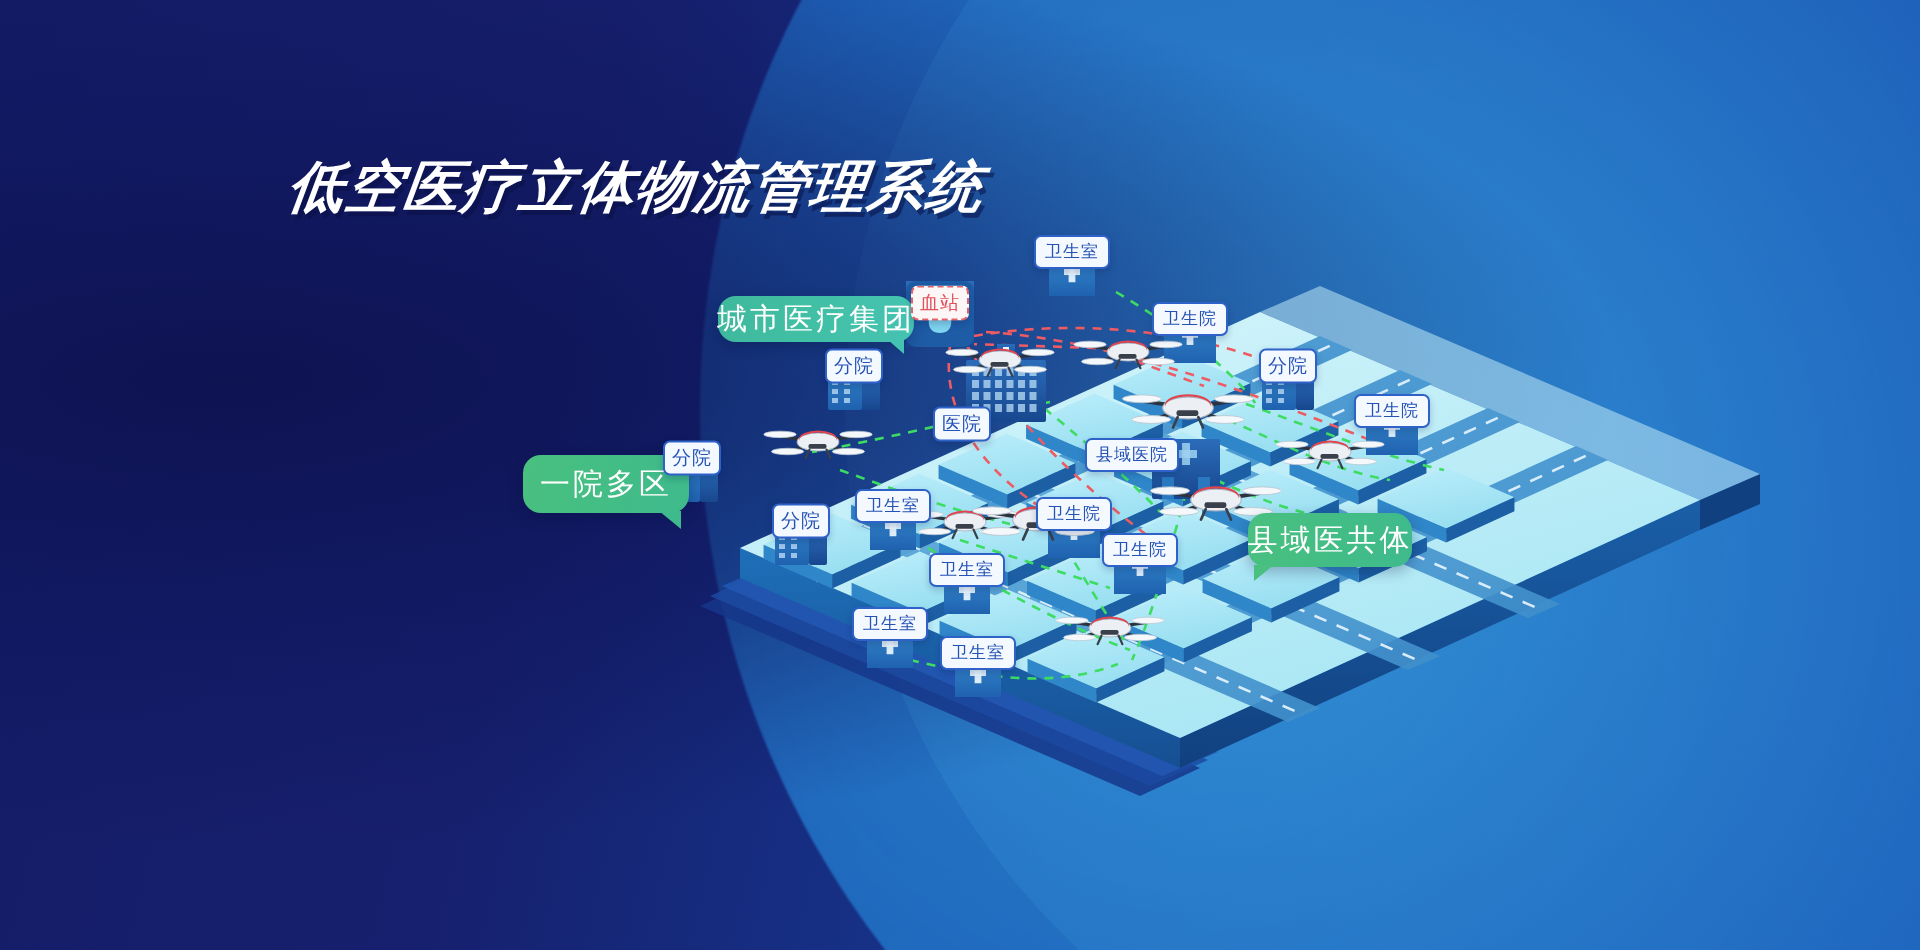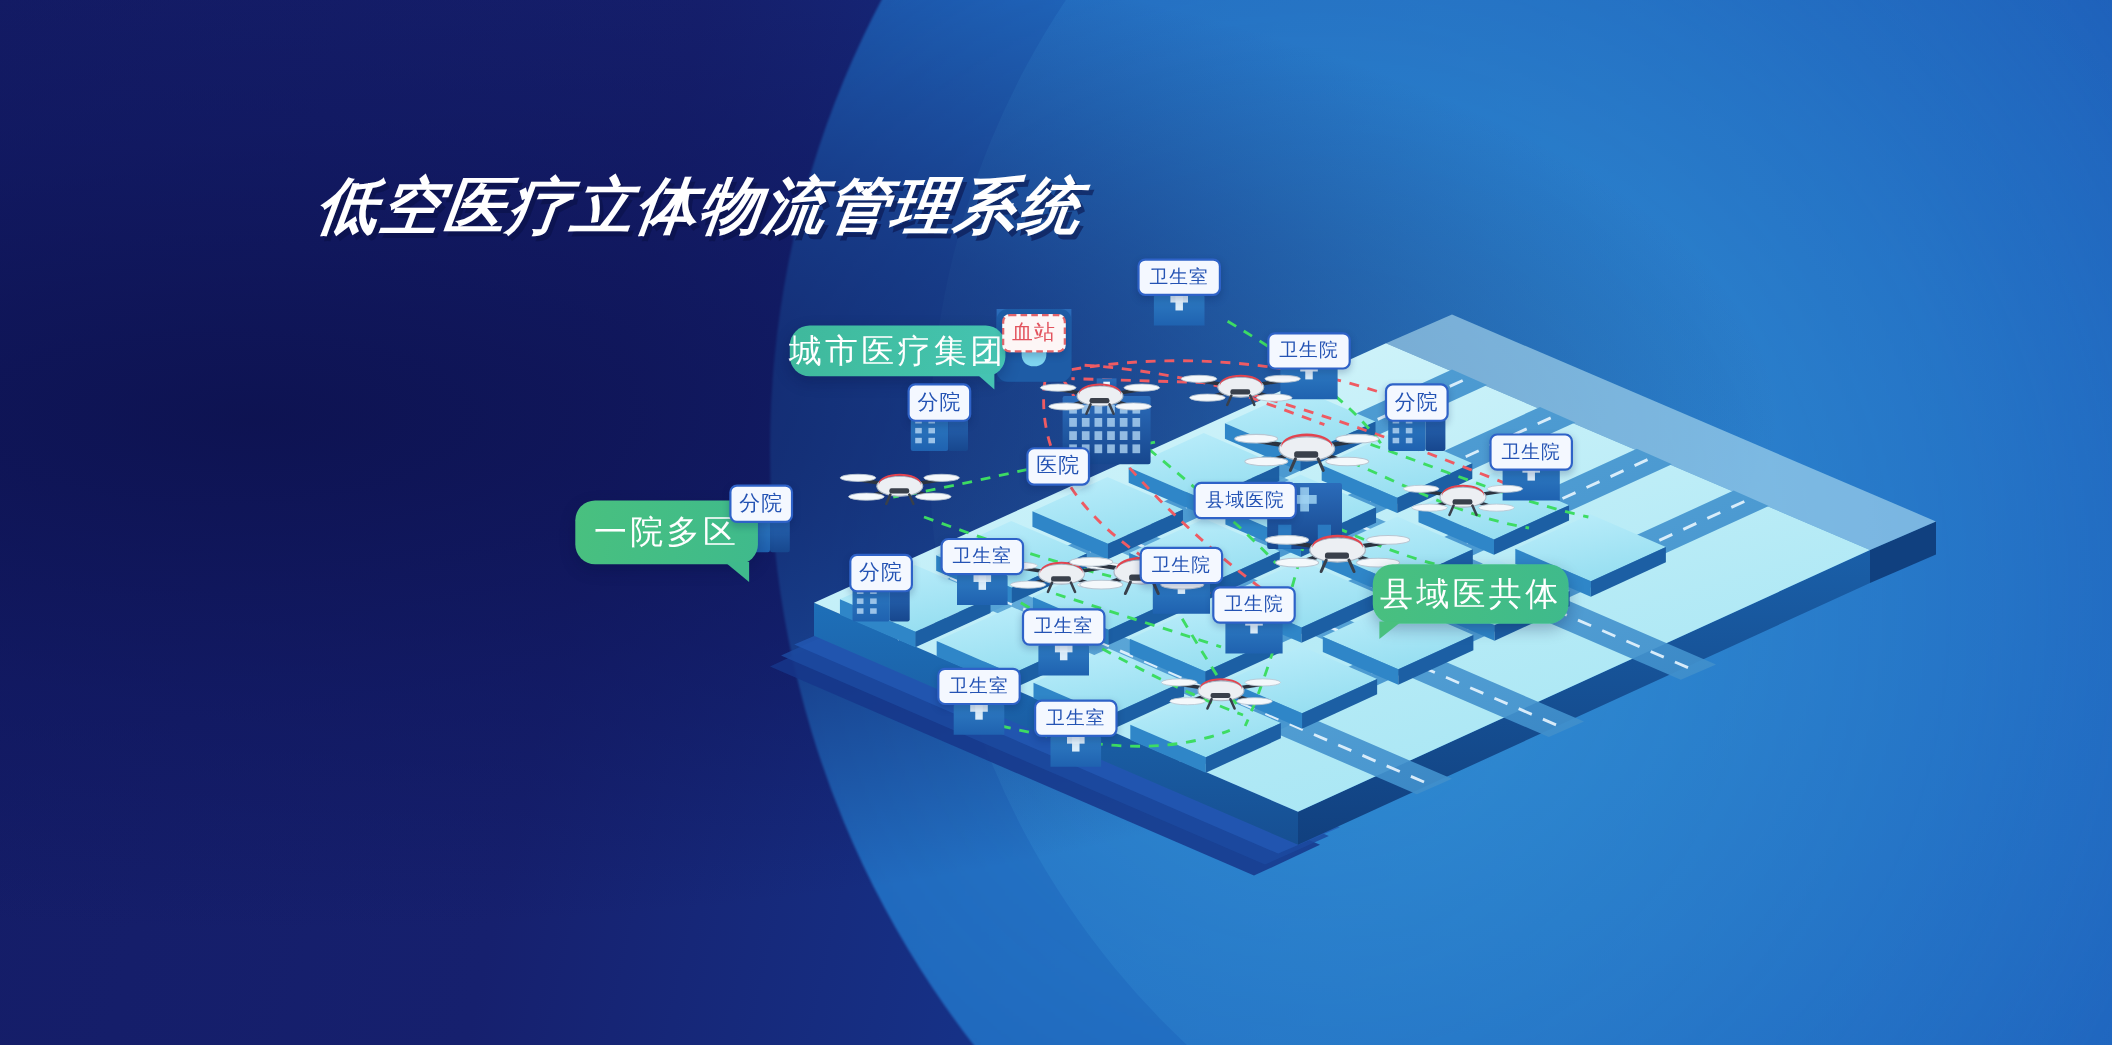--- a/index.html
+++ b/index.html
@@ -548,21 +548,21 @@
 
   <div id="callouts">
       <div class="tag tag-teal" style="left: 718px; top: 296px; width: 196px; height: 46px;">
         <span>城市医疗集团</span>
         <span class="beak" style="right: 10px; bottom: -12px; border-left: 16px solid transparent; border-right: 0px; border-top: 14px solid rgb(69, 195, 178);"></span>
       </div>
       <div class="tag tag-green" style="left: 490px; top: 455px; width: 166px; height: 58px; margin-left: 33px;">
         <span>一院多区</span>
         <span class="beak" style="right: 8px; bottom: -16px; border-left: 22px solid transparent; border-right: 0px; border-top: 18px solid rgb(63, 186, 140);"></span>
       </div>
-      <div class="tag tag-green" style="left: 1248px; top: 513px; width: 178px; height: 54px; justify-content: center;">
+      <div class="tag tag-green" style="left: 1248px; top: 513px; width: 164px; height: 54px; justify-content: center;">
         <span>县域医共体</span>
         <span class="beak" style="left: 6px; bottom: -14px; border-right: 20px solid transparent; border-left: 0px; border-top: 16px solid rgb(73, 192, 127);"></span>
       </div>
     </div>
 
   <div id="mlabels">
       <div class="mlabel" style="left: 1072px; top: 252px; transform: translate(-50%, -50%);">
         <span>卫生室</span>
       </div>
       <div class="mlabel" style="left: 1190px; top: 319px; transform: translate(-50%, -50%);">

